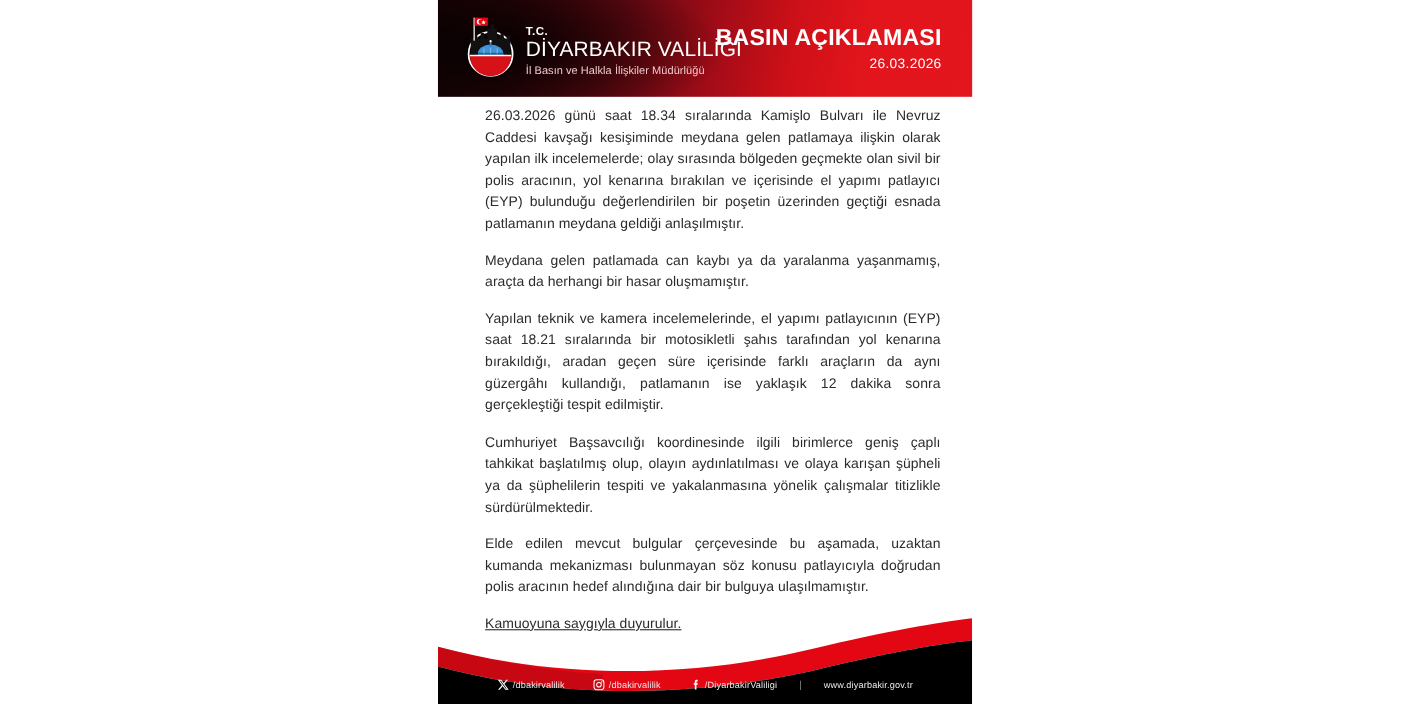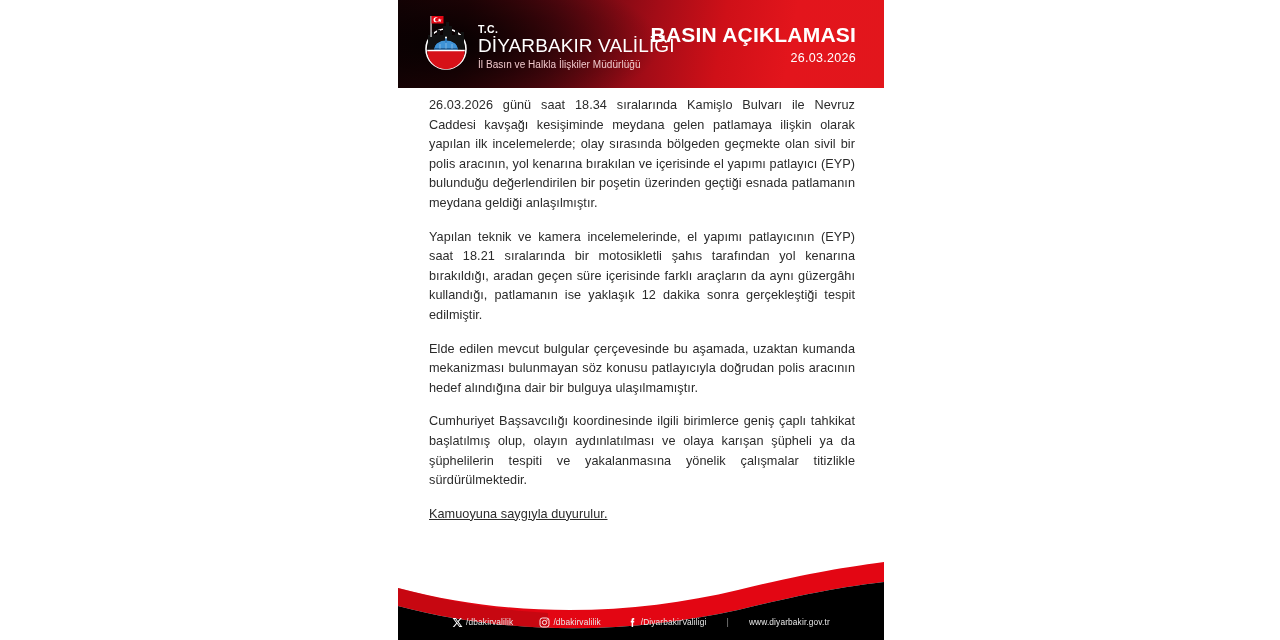--- a/index.html
+++ b/index.html
@@ -130,21 +130,21 @@
     left: 27px;
     top: 96px;
     width: 430px;
   }
   .body-paragraph {
     font-size: 12.7px;
     line-height: 19.6px;
     color: #2b2b2b;
     text-align: justify;
     text-justify: inter-word;
-    margin: 0 0 14px 4px;
+    margin: 0 0 14px 16px;
     letter-spacing: 0.05px;
   }
   .body-paragraph:last-child {
     margin-bottom: 0;
     text-align: left;
     text-decoration: underline;
   }
 
   
   #footer-area {
@@ -253,23 +253,24 @@
       </div>
 
       <div id="header-title-block">
         <div id="header-title">BASIN AÇIKLAMASI</div>
         <div id="header-date">26.03.2026</div>
       </div>
     </div>
 
     <div id="body-content">
       <p class="body-paragraph">26.03.2026 günü saat 18.34 sıralarında Kamişlo Bulvarı ile Nevruz Caddesi kavşağı kesişiminde meydana gelen patlamaya ilişkin olarak yapılan ilk incelemelerde; olay sırasında bölgeden geçmekte olan sivil bir polis aracının, yol kenarına bırakılan ve içerisinde el yapımı patlayıcı (EYP) bulunduğu değerlendirilen bir poşetin üzerinden geçtiği esnada patlamanın meydana geldiği anlaşılmıştır.</p>
+      <p class="body-paragraph">Meydana gelen patlamada can kaybı ya da yaralanma yaşanmamış, araçta da  herhangi bir hasar oluşmamıştır.</p>
       <p class="body-paragraph">Yapılan teknik ve kamera incelemelerinde, el yapımı patlayıcının (EYP) saat 18.21 sıralarında bir motosikletli şahıs tarafından yol kenarına bırakıldığı, aradan geçen süre içerisinde farklı araçların da aynı güzergâhı kullandığı, patlamanın ise yaklaşık 12 dakika sonra gerçekleştiği tespit edilmiştir.</p>
+      <p class="body-paragraph">Cumhuriyet Başsavcılığı koordinesinde ilgili birimlerce geniş çaplı tahkikat başlatılmış olup, olayın aydınlatılması ve olaya karışan şüpheli ya da şüphelilerin tespiti ve yakalanmasına yönelik çalışmalar titizlikle sürdürülmektedir.</p>
       <p class="body-paragraph">Elde edilen mevcut bulgular çerçevesinde bu aşamada, uzaktan kumanda mekanizması bulunmayan  söz konusu patlayıcıyla doğrudan polis aracının hedef alındığına dair bir bulguya ulaşılmamıştır.</p>
-      <p class="body-paragraph">Cumhuriyet Başsavcılığı koordinesinde ilgili birimlerce geniş çaplı tahkikat başlatılmış olup, olayın aydınlatılması ve olaya karışan şüpheli ya da şüphelilerin tespiti ve yakalanmasına yönelik çalışmalar titizlikle sürdürülmektedir.</p>
       <p class="body-paragraph">Kamuoyuna saygıyla duyurulur.</p>
     </div>
 
     <div id="footer-area">
       <svg id="footer-wave" viewBox="0 0 486 82" preserveAspectRatio="none">
 
         <path d="M0 30 C 120 62, 240 56, 340 32 C 410 15, 455 8, 486 4 L486 24 C 450 28, 405 36, 340 52
                  C 240 74, 120 80, 0 48 Z" fill="#e30613"></path>
 
         <path d="M0 48 C 120 80, 240 74, 340 52 C 405 36, 450 28, 486 24 L486 82 L0 82 Z" fill="#000000"></path>

